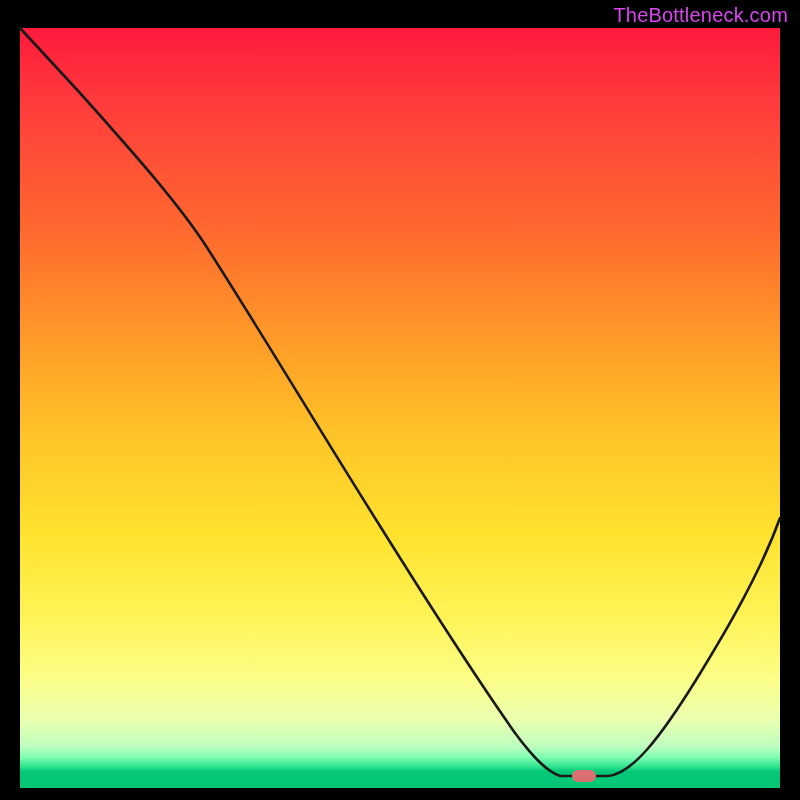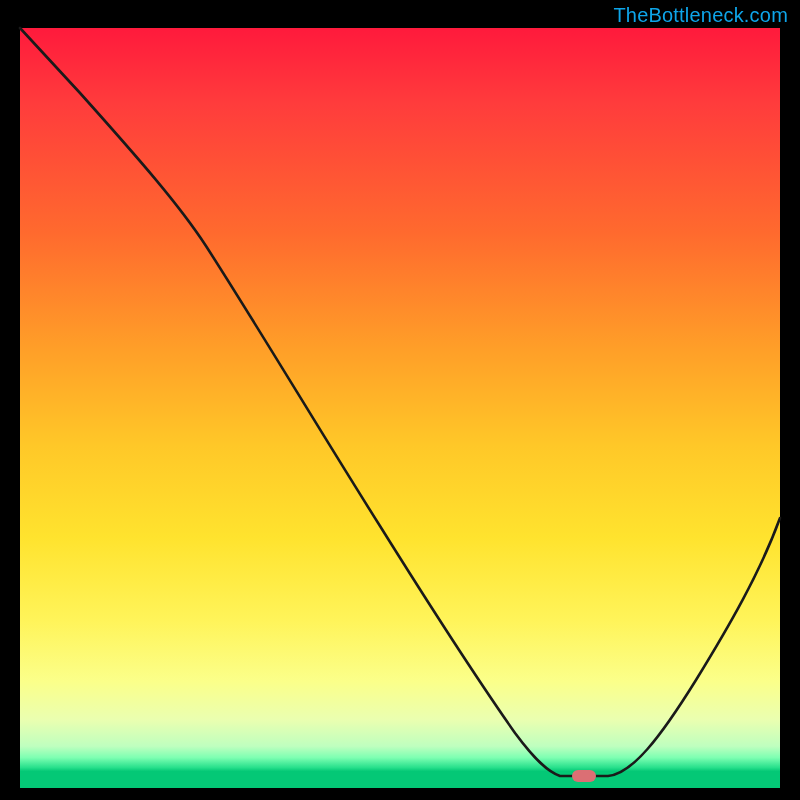--- a/index.html
+++ b/index.html
@@ -63,21 +63,21 @@
     width: 24px;
     height: 12px;
     border-radius: 6px;
     background: #db6f74;
     transform: translate(-50%, -50%);
   }
   .watermark {
     position: absolute;
     top: 4px;
     right: 12px;
-    color: #0ea5e9;
+    color: #d946ef;
     font-size: 20px;
     font-weight: 500;
     letter-spacing: 0.2px;
   }
 </style>
 </head>
 <body>
 
 <div class="watermark">TheBottleneck.com</div>
 

